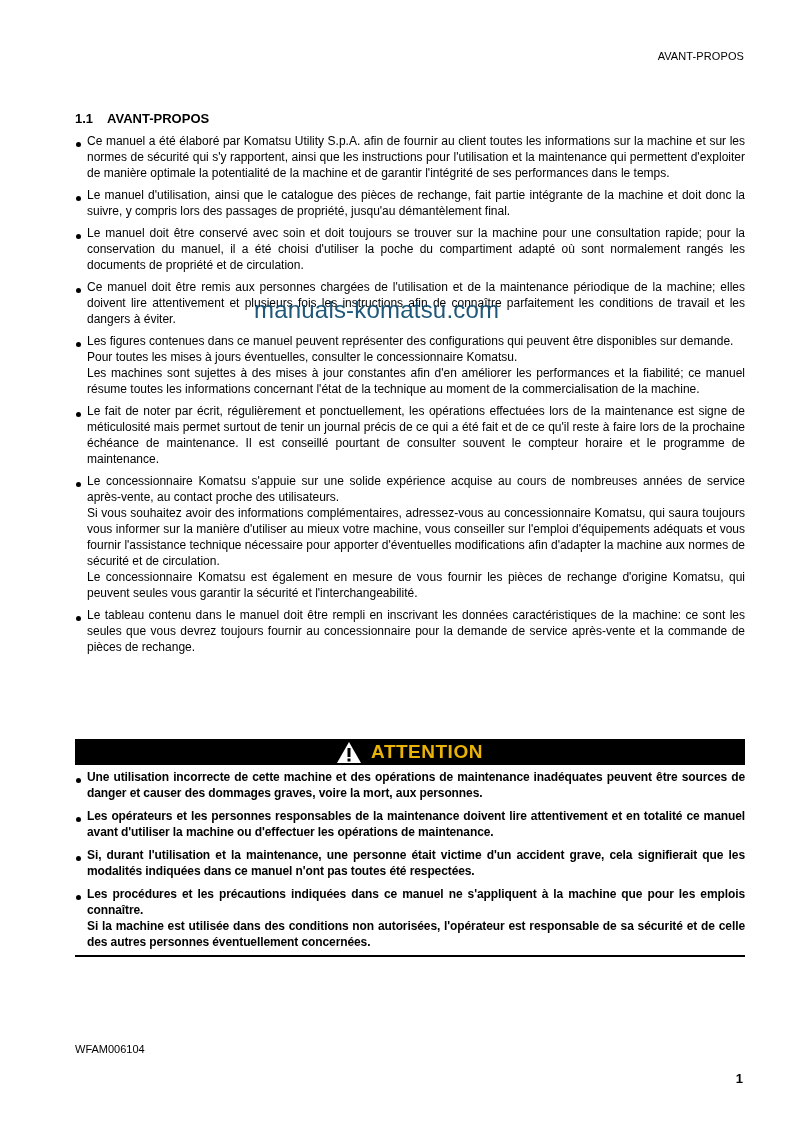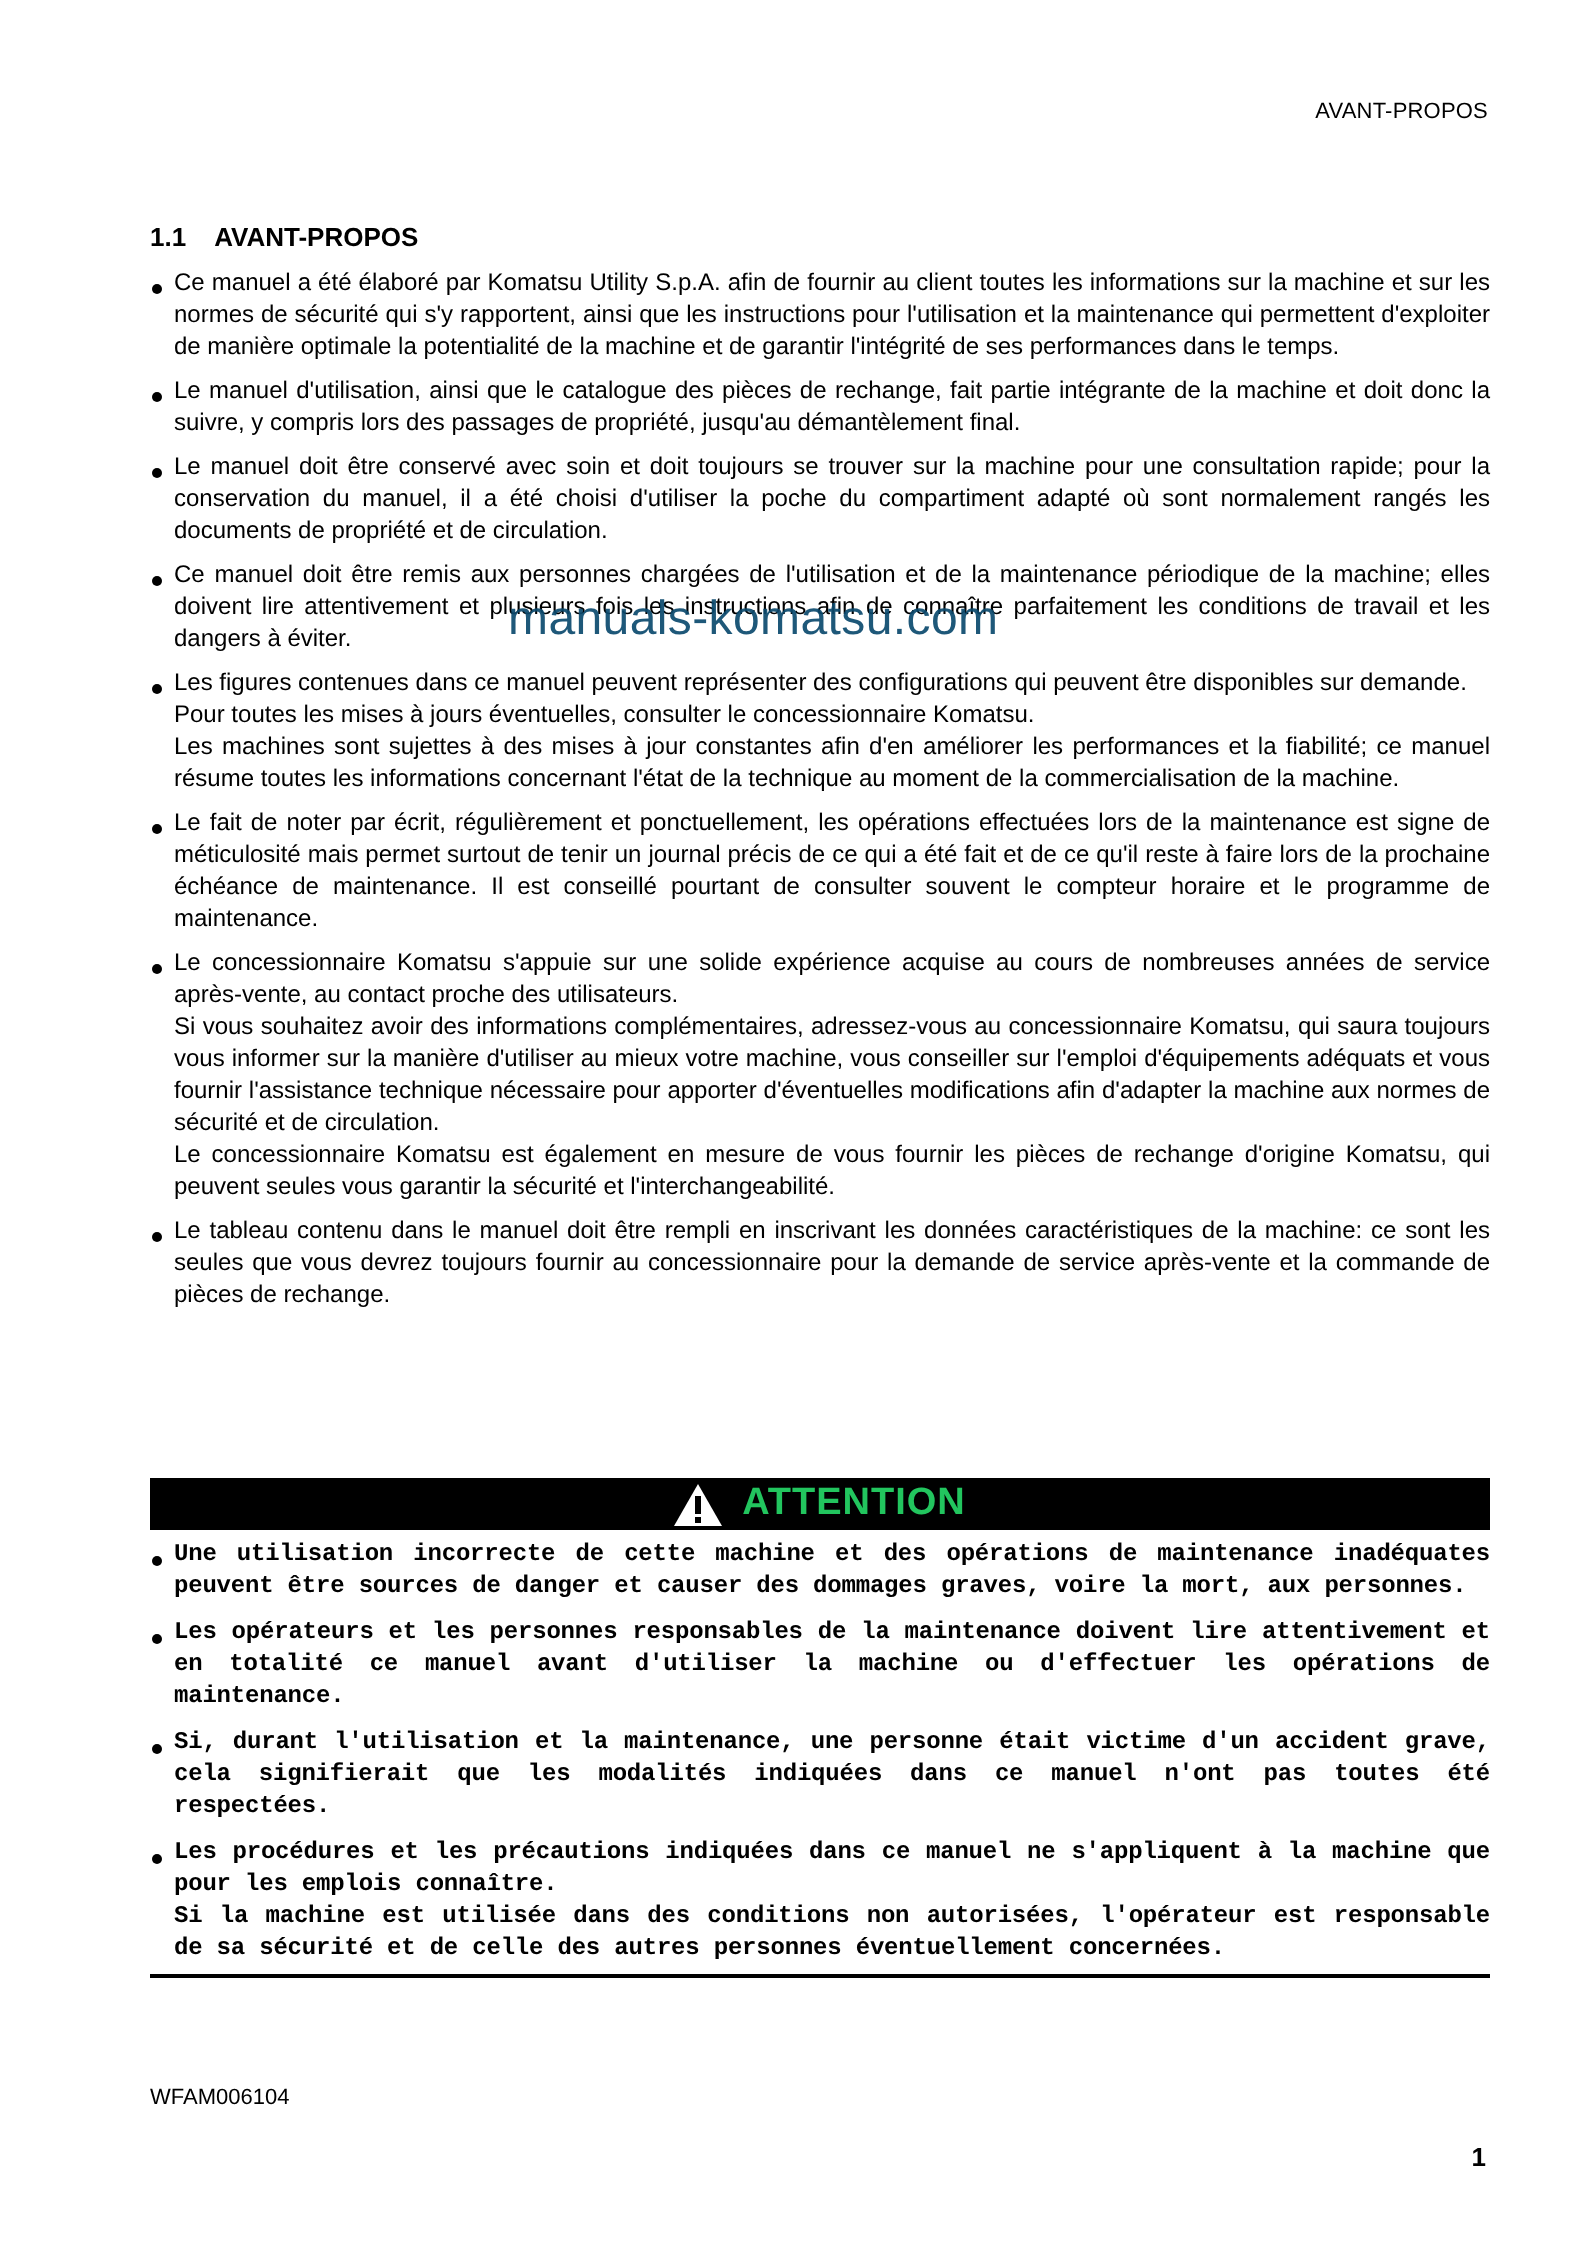--- a/index.html
+++ b/index.html
@@ -27,26 +27,26 @@
     }
     ul.bullets li::before {
       content: ""; position: absolute; left: 1px; top: 9px;
       width: 5px; height: 5px; border-radius: 50%; background: #000;
     }
     ul.bullets li p { margin: 0; }
     .attention {
       position: absolute; top: 739px; left: 75px; width: 670px;
     }
     .attention-banner {
-      background: #000; color: #22c55e; height: 26px;
+      background: #000; color: #eab308; height: 26px;
       display: flex; align-items: center; justify-content: center;
       font-weight: bold; font-size: 19px; letter-spacing: 0.5px;
     }
     .attention-banner svg { margin-right: 10px; }
-    .attention ul.bullets { margin-top: 4px; font-family: Liberation Mono, monospace; }
+    .attention ul.bullets { margin-top: 4px; }
     .attention ul.bullets li {
       font-weight: bold; font-size: 12px; line-height: 16px;
       margin-bottom: 7px; letter-spacing: -0.1px;
     }
     .attention-rule {
       height: 2px; background: #000; margin-top: -2px;
     }
     .watermark {
       position: absolute; top: 296px; left: 254px;
       font-size: 24px; color: #0c4a6e; opacity: 0.92; letter-spacing: 0.2px;

